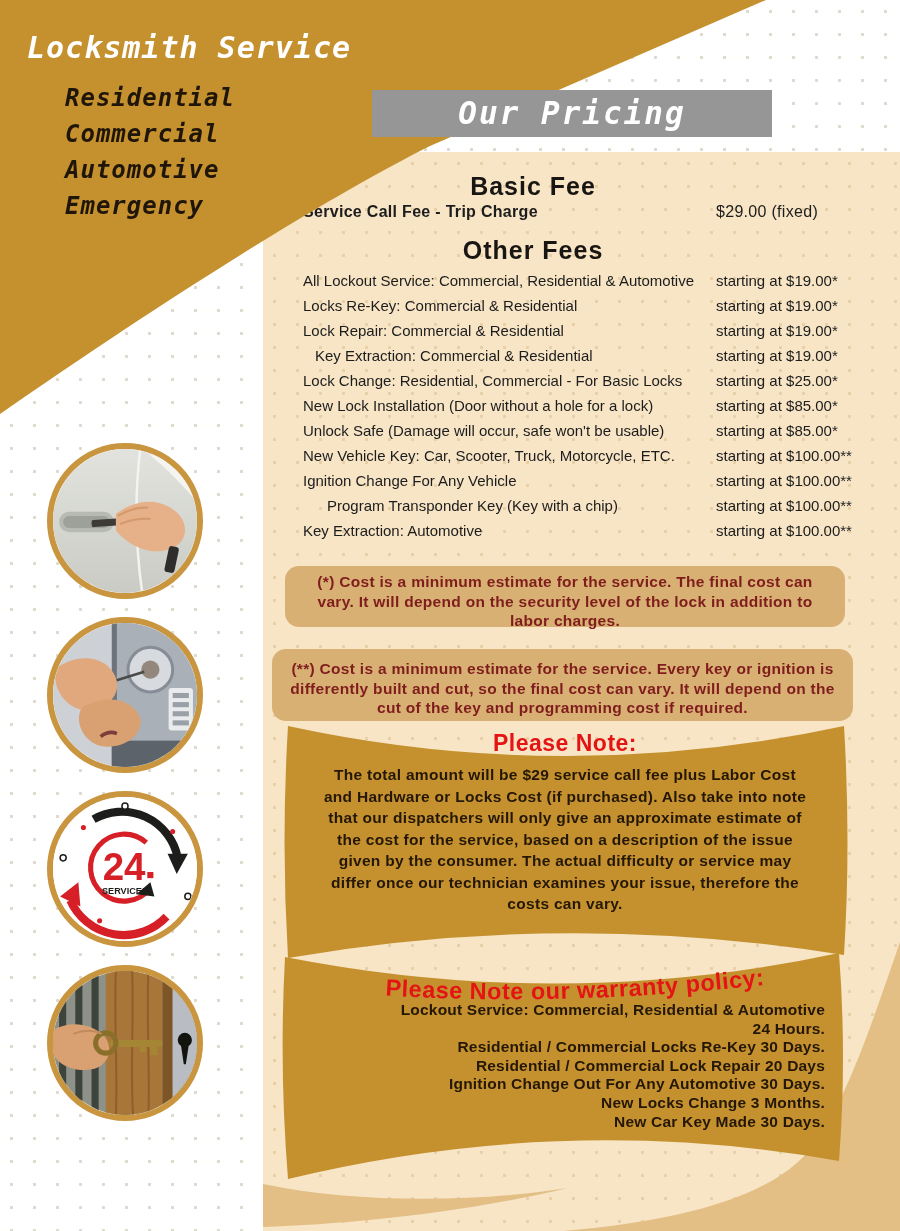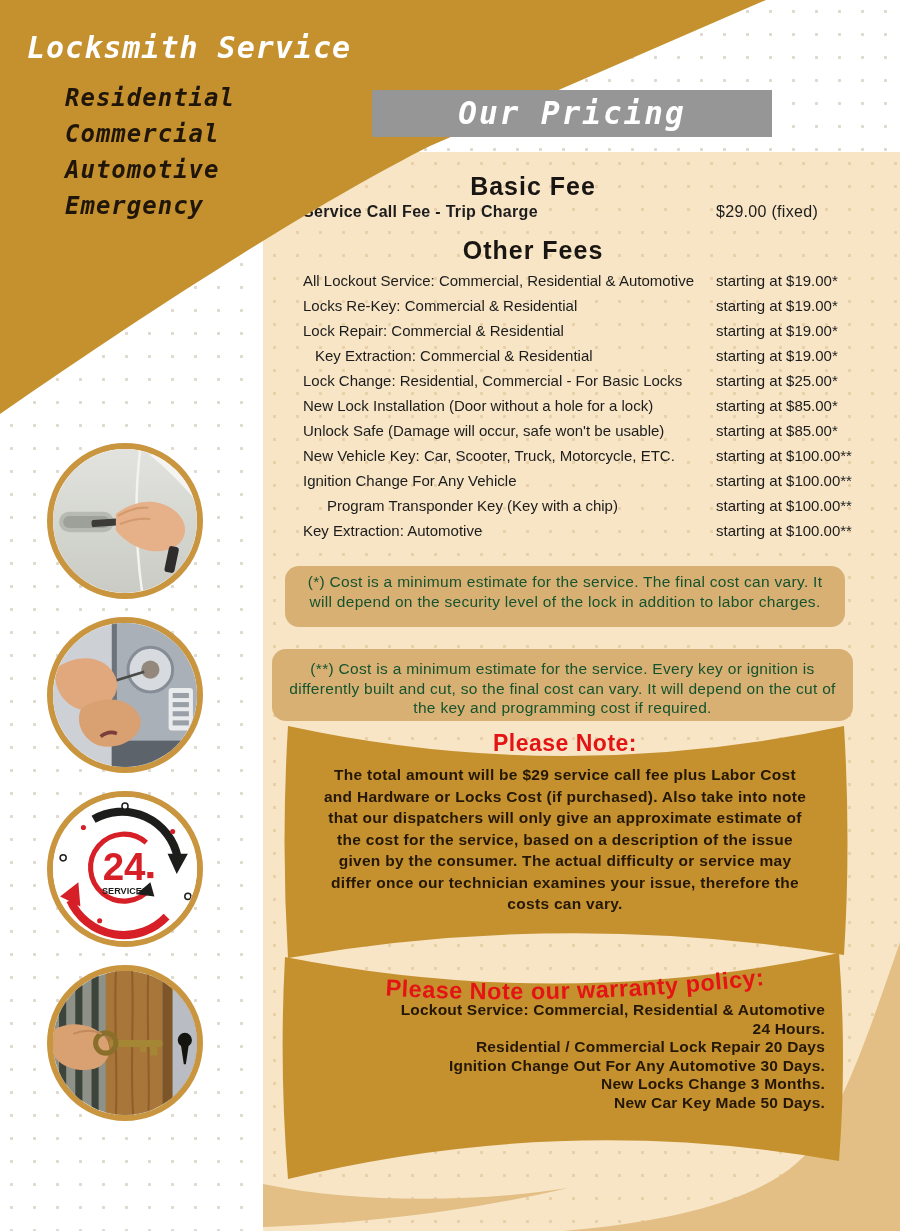--- a/index.html
+++ b/index.html
@@ -51,21 +51,21 @@
   .heading{
     width:540px;text-align:center;color:#181512;font-weight:bold;
     font-size:25px;letter-spacing:1px;
   }
   .fee-label{color:#1c1c1c;font-size:15px;}
   .fee-price{left:453px;color:#1c1c1c;font-size:15px;}
   .basic-label{left:40px;top:51px;font-weight:bold;font-size:16px;color:#1c1c1c;letter-spacing:.3px;}
   .basic-price{top:51px;font-size:16px;letter-spacing:.3px;}
   .fee-row span{position:absolute;white-space:nowrap;}
   .note-box{
-    background:#d9b074;border-radius:14px;color:#14532d;font-weight:normal;
+    background:#d9b074;border-radius:14px;color:#7f1d1d;font-weight:bold;
     font-size:15.5px;line-height:19.5px;text-align:center;letter-spacing:.3px;
   }
   .flag-heading{
     width:604px;left:0;text-align:center;color:#e41414;font-weight:bold;
     font-size:23px;letter-spacing:.5px;
   }
   .flag-body{
     left:57px;width:490px;text-align:center;color:#241705;font-weight:bold;
     font-size:15.5px;line-height:21.5px;letter-spacing:.3px;
   }
@@ -151,24 +151,25 @@
     <div class="abs flag-heading" style="top:578px;">Please Note:</div>
 
     <div class="abs note-box" style="left:9px;top:497px;width:581px;height:72px;padding-top:10px;box-sizing:border-box;">
       <div style="margin:0 6px;">(**) Cost is a minimum estimate for the service. Every key or ignition is differently built and cut, so the final cost can vary. It will depend on the cut of the key and programming cost if required.</div>
     </div>
     <div class="abs flag-body" style="top:612px;">The total amount will be $29 service call fee plus Labor Cost and Hardware or Locks Cost (if purchased). Also take into note that our dispatchers will only give an approximate estimate of the cost for the service, based on a description of the issue given by the consumer. The actual difficulty or service may differ once our technician examines your issue, therefore the costs can vary.</div>
 
     <div class="abs warranty-list">
       <div>Lockout Service: Commercial, Residential &amp; Automotive</div>
       <div>24 Hours.</div>
+      <div>Residential / Commercial Locks Re-Key 30 Days.</div>
       <div>Residential / Commercial Lock Repair 20 Days</div>
       <div>Ignition Change Out For Any Automotive 30 Days.</div>
       <div>New Locks Change 3 Months.</div>
-      <div>New Car Key Made 50 Days.</div>
+      <div>New Car Key Made 30 Days.</div>
     </div>
   </div>
 </div>
 
 <svg class="abs gold-swoosh" width="900" height="1231" viewBox="0 0 900 1231">
   <path fill="#c5912f" d="M0,0 L766,0 L430,146 C330,196 170,296 0,414 Z"></path>
 </svg>
 
 <div class="abs banner">
   <div class="tint"></div>

